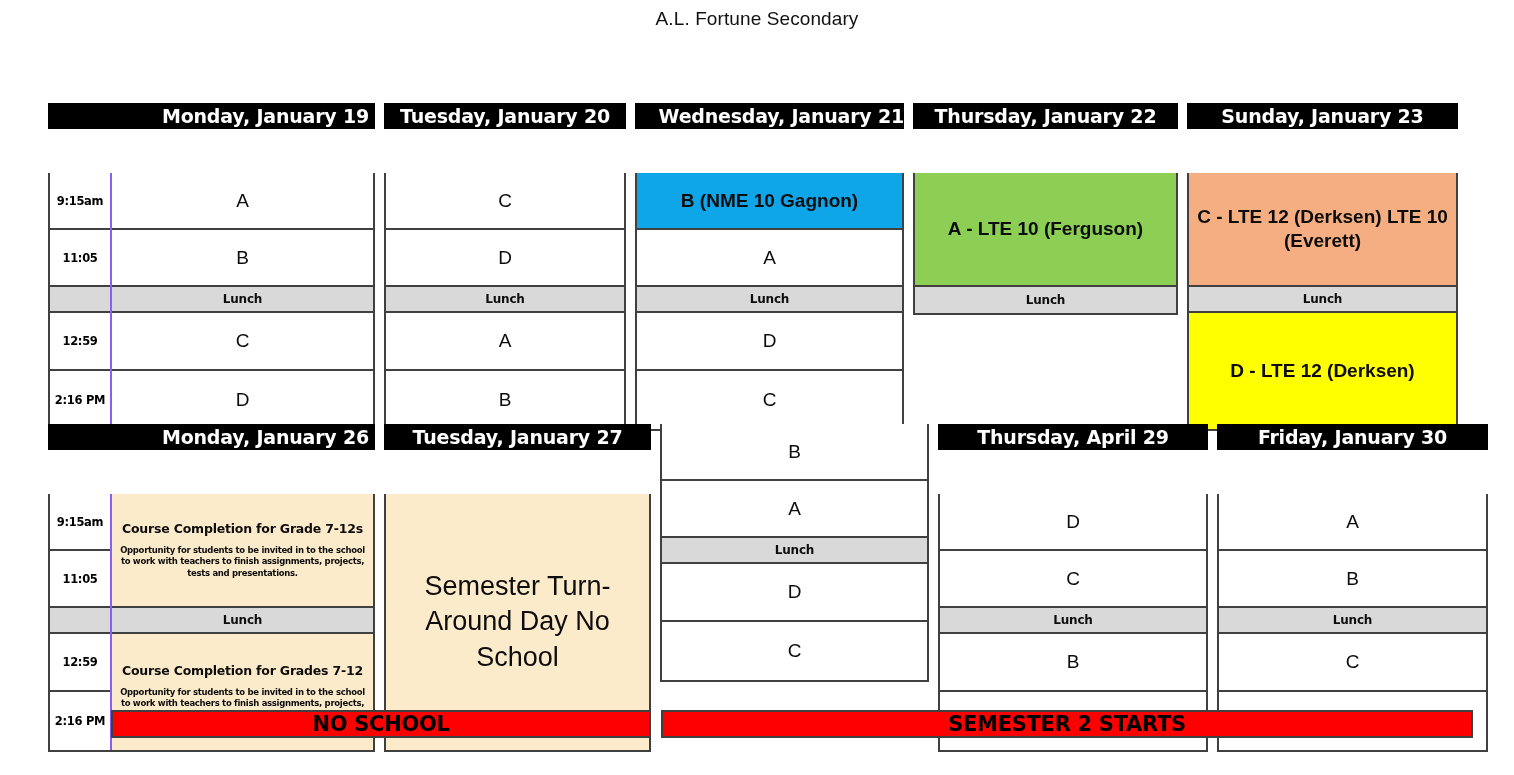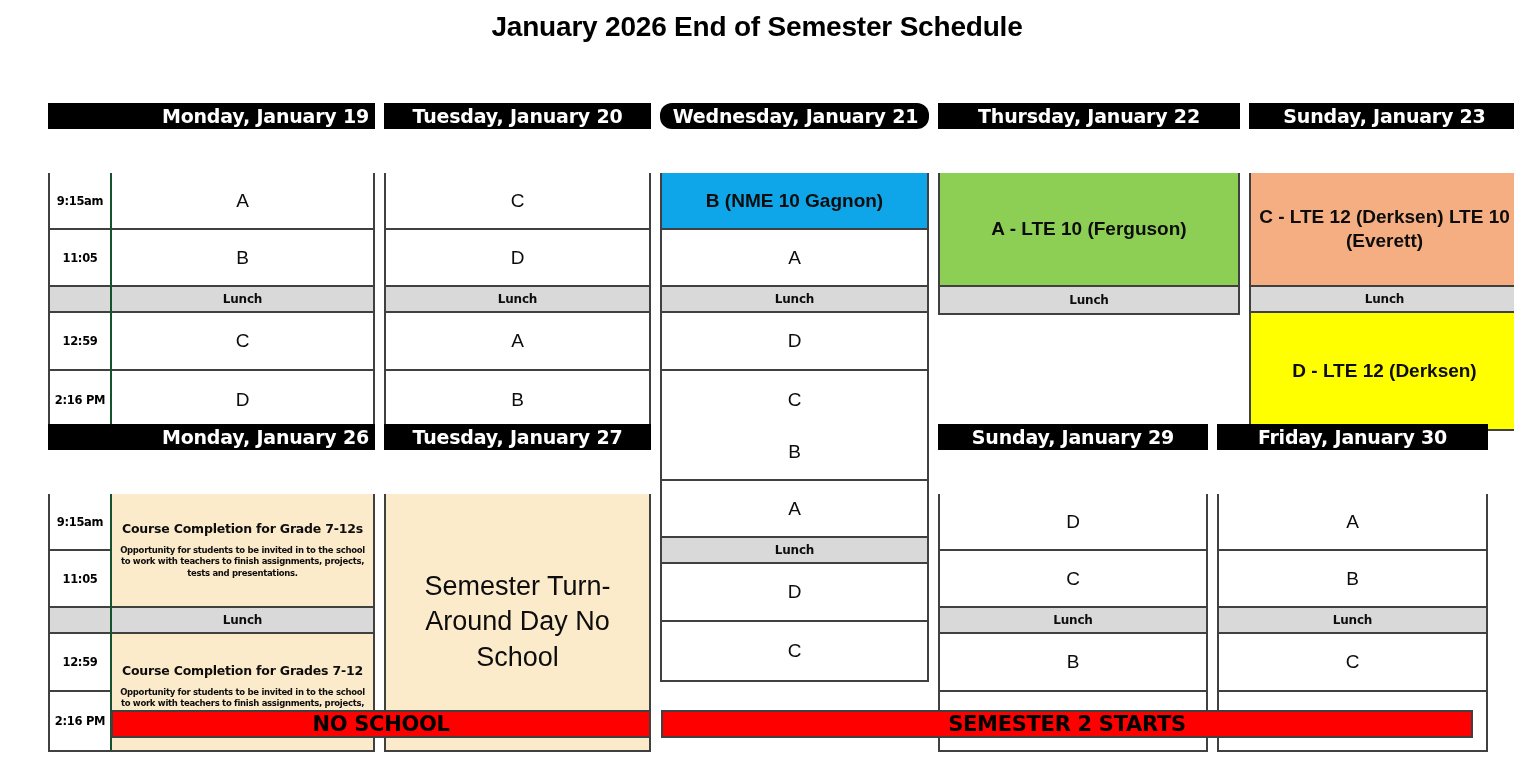--- a/index.html
+++ b/index.html
@@ -61,37 +61,37 @@
     font-weight: bold;
     font-size: 19px;
     text-align: center;
     height: 26px;
     line-height: 26px;
     overflow: hidden;
     white-space: nowrap;
     letter-spacing: -.2px;
   }
   .day-header.right-al { text-align: right; padding-right: 6px; }
-  .day-header.left-clip { text-align: center; padding-left: 2px; border-radius: 12px; }
+  .day-header.left-clip { text-align: right; padding-left: 2px; }
 
   .day-body {
     display: flex;
     flex-direction: row;
     border: 2px solid #404040;
     border-top: none;
     box-sizing: border-box;
   }
 
   
   .time-col {
     width: 62px;
     flex: 0 0 62px;
     display: flex;
     flex-direction: column;
-    border-right: 2px solid #14532d;
+    border-right: 2px solid #8b5cf6;
     box-sizing: border-box;
   }
   .time-cell {
     font-family: "DejaVu Sans", sans-serif;
     font-weight: bold;
     font-size: 11.5px;
     display: flex;
     align-items: center;
     justify-content: center;
     box-sizing: border-box;
@@ -189,21 +189,21 @@
     justify-content: center;
     letter-spacing: -.3px;
   }
   #banner-left  { left: 111px; top: 710px; width: 540px; height: 28px; }
   #banner-right { left: 661px; top: 710px; width: 812px; height: 28px; }
 </style>
 </head>
 <body>
 
 <div class="title-block">
-  <div class="main-title">January 2026 End of Semester Schedule</div>
+  <div class="subtitle">A.L. Fortune Secondary</div>
 </div>
 
 <div class="week" id="week1">
 
   <div class="day-col" style="width:327px">
     <div class="day-header right-al">Monday, January 19</div>
     <div class="day-body">
       <div class="time-col">
         <div class="time-cell h1">9:15am</div>
         <div class="time-cell h2">11:05</div>
@@ -214,21 +214,21 @@
       <div class="slots-col">
         <div class="slot plain h1">A</div>
         <div class="slot plain h2">B</div>
         <div class="slot lunch hl">Lunch</div>
         <div class="slot plain h4">C</div>
         <div class="slot plain h5">D</div>
       </div>
     </div>
   </div>
 
-  <div class="day-col" style="width:267px">
+  <div class="day-col" style="width:242px">
     <div class="day-header">Tuesday, January 20</div>
     <div class="day-body">
       <div class="slots-col">
         <div class="slot plain h1">C</div>
         <div class="slot plain h2">D</div>
         <div class="slot lunch hl">Lunch</div>
         <div class="slot plain h4">A</div>
         <div class="slot plain h5">B</div>
       </div>
     </div>
@@ -240,21 +240,21 @@
       <div class="slots-col">
         <div class="slot labelled h1" style="background:#0ea5e9">B (NME 10 Gagnon)</div>
         <div class="slot plain h2">A</div>
         <div class="slot lunch hl">Lunch</div>
         <div class="slot plain h4">D</div>
         <div class="slot plain h5">C</div>
       </div>
     </div>
   </div>
 
-  <div class="day-col" style="width:302px">
+  <div class="day-col" style="width:265px">
     <div class="day-header">Thursday, January 22</div>
     <div class="day-body">
       <div class="slots-col">
         <div class="slot labelled merge-top" style="background:#8DCE54">A  - LTE 10 (Ferguson)</div>
         <div class="slot lunch hl">Lunch</div>
       </div>
     </div>
   </div>
 
   <div class="day-col" style="width:271px">
@@ -310,21 +310,21 @@
         <div class="slot plain h1">B</div>
         <div class="slot plain h2">A</div>
         <div class="slot lunch hl">Lunch</div>
         <div class="slot plain h4">D</div>
         <div class="slot plain h5">C</div>
       </div>
     </div>
   </div>
 
   <div class="day-col" style="width:270px">
-    <div class="day-header">Sunday, January 29</div>
+    <div class="day-header">Thursday, April 29</div>
     <div class="day-body">
       <div class="slots-col">
         <div class="slot plain h1">D</div>
         <div class="slot plain h2">C</div>
         <div class="slot lunch hl">Lunch</div>
         <div class="slot plain h4">B</div>
         <div class="slot plain h5">A</div>
       </div>
     </div>
   </div>

